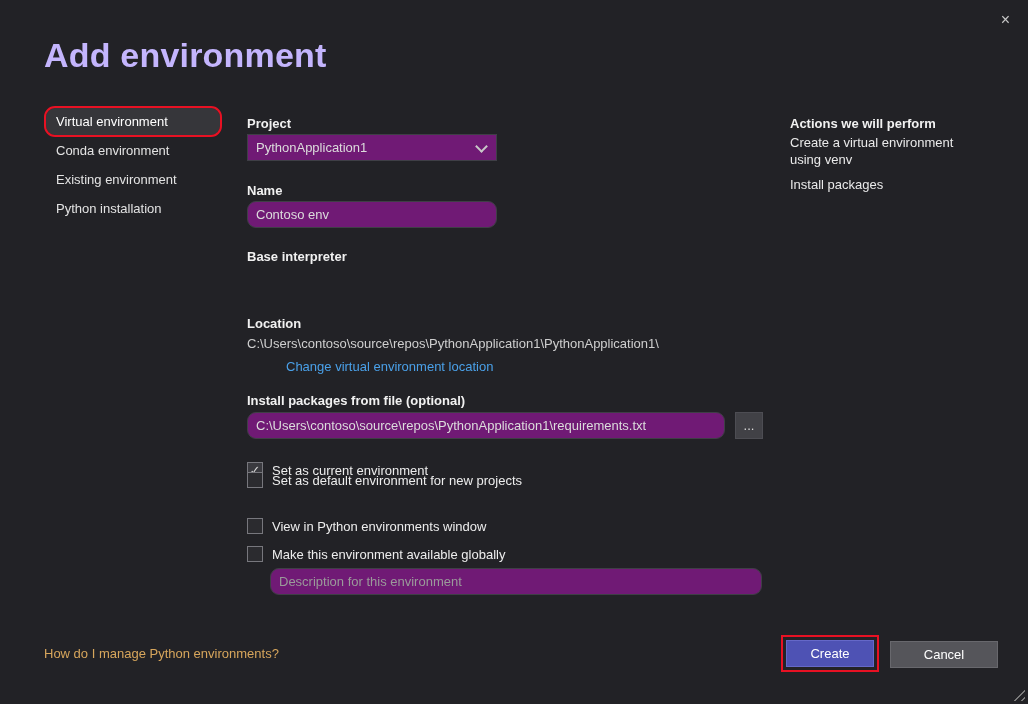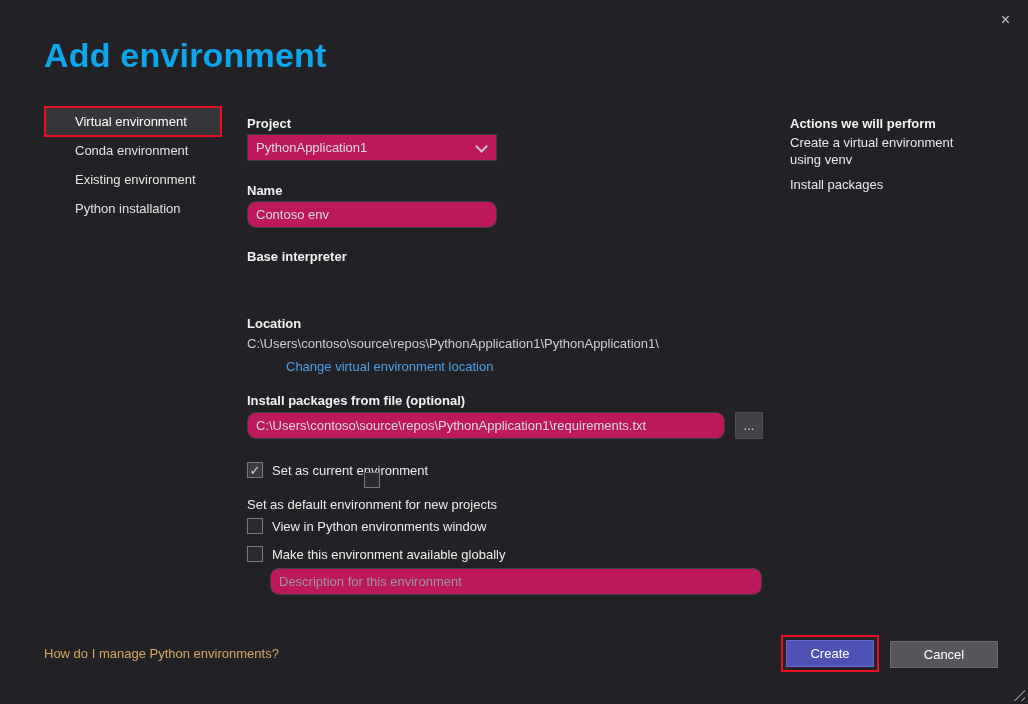--- a/index.html
+++ b/index.html
@@ -6,32 +6,32 @@
   body {
     width:1028px; height:704px; position:relative; overflow:hidden;
     background:#222226; color:#e8e8e8;
     font-family:"Liberation Sans", sans-serif;
   }
   .abs { position:absolute; }
 
   
   #close-btn { right:12px; top:8px; background:none; border:none; color:#c8c8c8;
     font-size:16px; line-height:1; cursor:pointer; padding:4px 6px; font-family:inherit; }
-  #page-title { left:44px; top:36px; font-size:34px; font-weight:600; color:#0ea5e9; letter-spacing:0.2px; }
+  #page-title { left:44px; top:36px; font-size:34px; font-weight:600; color:#c4b5fd; letter-spacing:0.2px; }
 
   
   #sidebar { left:46px; top:108px; width:174px; }
-  .side-item { box-sizing:border-box; height:27px; line-height:27px; padding-left:29px;
-    font-size:13px; color:#e3e3e3; cursor:pointer; margin-bottom:2px; }
+  .side-item { box-sizing:border-box; height:27px; line-height:27px; padding-left:10px;
+    font-size:13px; color:#e3e3e3; cursor:pointer; margin-bottom:2px;border-radius:9px; }
   .side-item.selected { background:#36363a; color:#ffffff;
     outline:2px solid var(--highlight,#e81123); }
 
   
   .label { font-size:13px; font-weight:bold; color:#f1f1f1; }
-  .field { box-sizing:border-box; background:#be185d; border:1px solid #3f3f46;
+  .field { box-sizing:border-box; background:#701a75; border:1px solid #3f3f46;
     color:#dcdcdc; font-size:13px; font-family:inherit; padding:0 8px; height:27px; }
   input.field { outline:none;border-radius:9px; }
   input.field::placeholder { color:#9a9a9a; }
   .select { display:flex; align-items:center; justify-content:space-between; cursor:pointer; }
   .chev { width:7px; height:7px; border-right:2px solid #c8c8c8; border-bottom:2px solid #c8c8c8;
     transform:rotate(45deg); margin:-3px 2px 0 8px; flex:0 0 auto; }
 
   #lbl-project  { left:247px; top:116px; }
   #sel-project  { left:247px; top:134px; width:250px; }
   #lbl-name     { left:247px; top:183px; }
@@ -40,21 +40,21 @@
   #sel-interp   { left:247px; top:267px; width:250px; }
   #lbl-location { left:247px; top:316px; }
   #txt-location { left:247px; top:336px; font-size:13px; color:#cfcfcf; }
   #lnk-change   { left:247px; top:359px; font-size:13px; color:var(--link,#4aa0e8); cursor:pointer;margin-left:39px; }
   #lbl-packages { left:247px; top:393px; }
   #inp-packages { left:247px; top:412px; width:478px; }
   #btn-browse   { left:735px; top:412px; width:28px; height:27px; background:#414146;
     border:1px solid #4d4d53; color:#dcdcdc; font-size:13px; cursor:pointer; font-family:inherit; }
 
   .check-row { position:absolute; left:247px; display:flex; align-items:center; gap:9px; cursor:pointer; }
-  #chk0 { top:462px; } #chk1 { top:472px;flex-direction:column; } #chk2 { top:518px; } #chk3 { top:546px; }
+  #chk0 { top:462px; } #chk1 { top:472px; } #chk2 { top:518px; } #chk3 { top:546px; }
   .cb { box-sizing:border-box; width:16px; height:16px; background:#2b2b2f;
     border:1px solid #77777d; display:flex; align-items:center; justify-content:center; flex:0 0 auto; }
   .cb .tick { display:none; color:#d8d8d8; font-size:13px; line-height:1; }
   .cb.checked { background:#3a3a3f; }
   .cb.checked .tick { display:block; }
   .cb-label { font-size:13px; color:#ededed; }
 
   #inp-desc { left:270px; top:568px; width:492px; }
 
   

